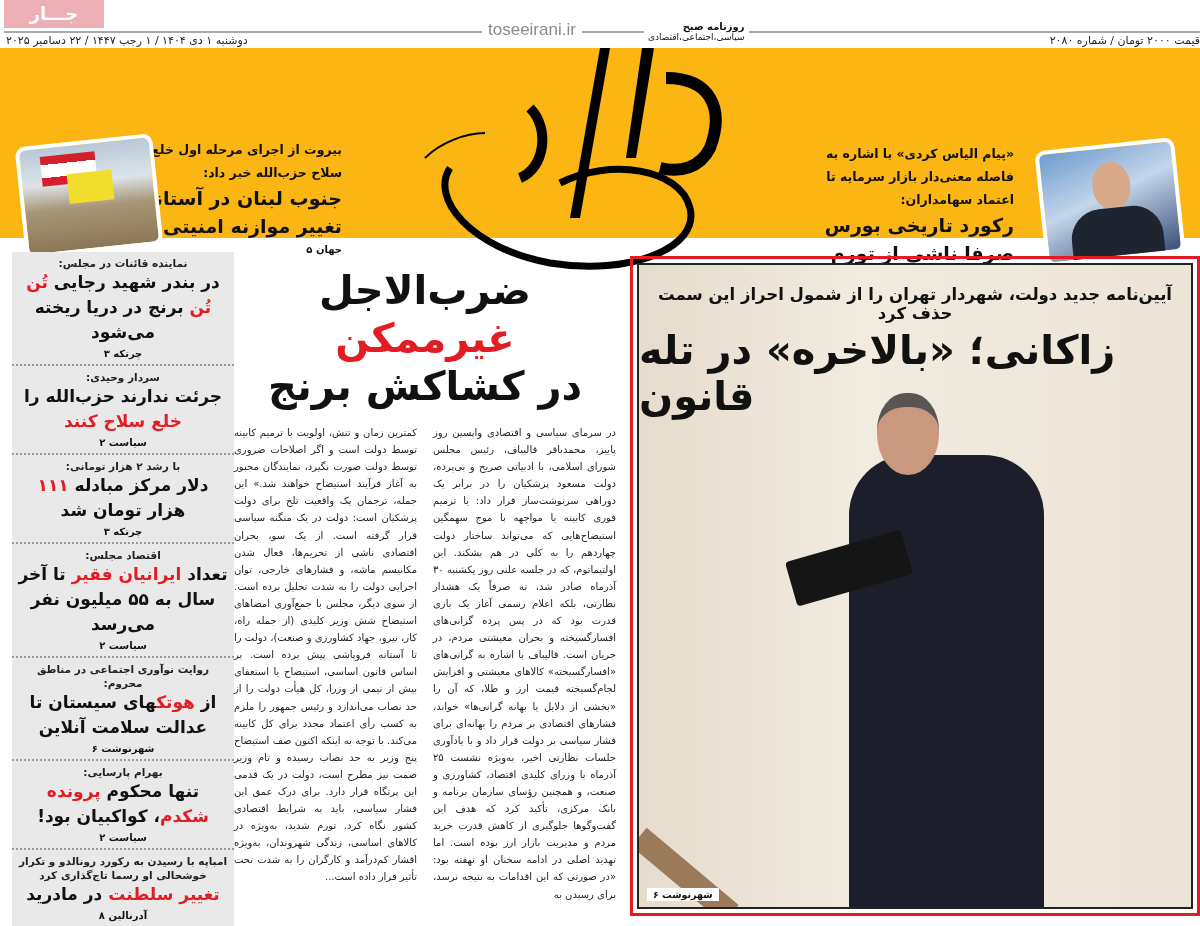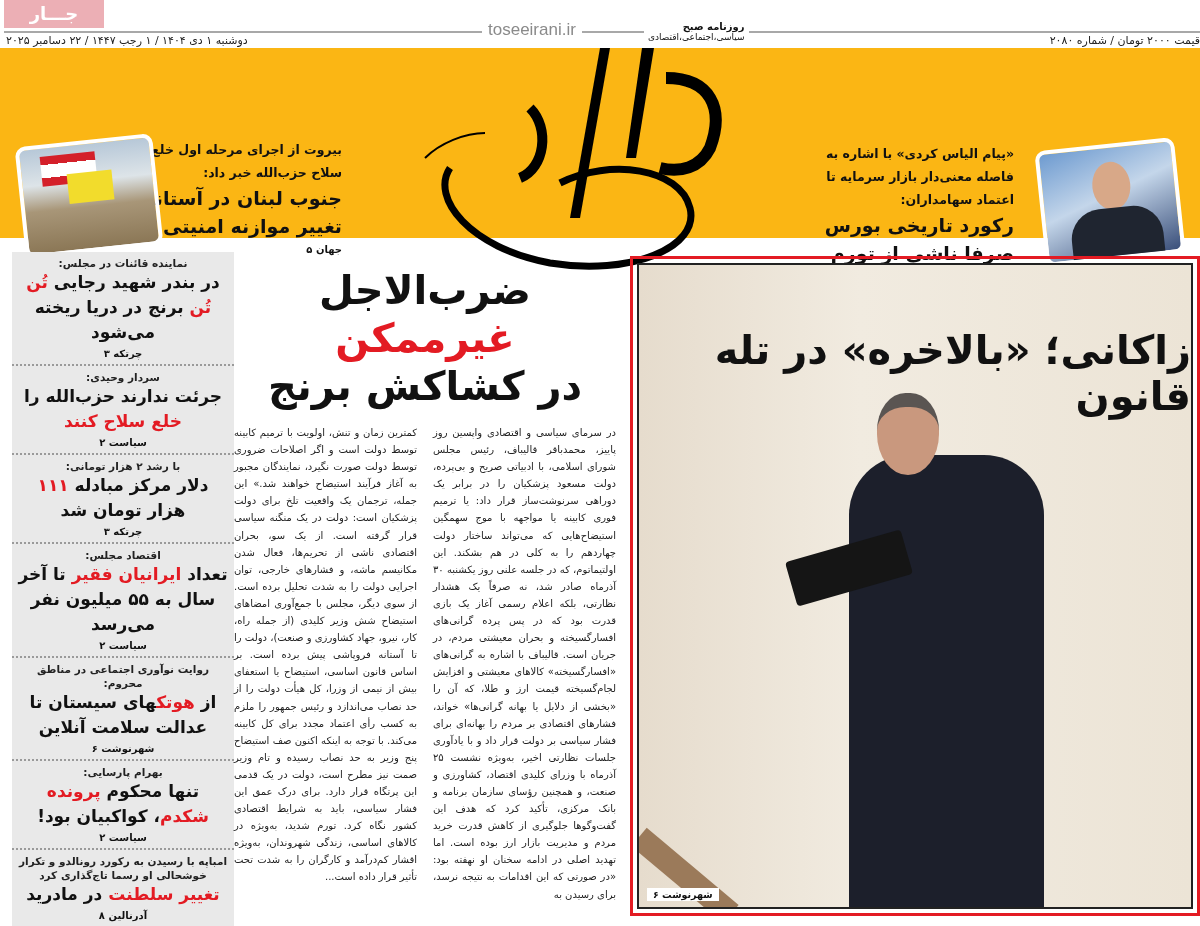--- a/index.html
+++ b/index.html
@@ -39,21 +39,21 @@
 
 #mid-col{position:absolute;left:230px;top:252px;width:390px;height:674px;direction:rtl}
 #mid-kicker{text-align:center;font-size:14.5px;font-weight:bold;color:#444;margin-top:4px}
 #mid-title{text-align:center;font-size:40px;font-weight:bold;line-height:48px;margin-top:14px;letter-spacing:-1px}
 #mid-body{display:flex;gap:16px;margin-top:14px;padding:0 4px}
 .body-col{flex:1;font-size:10px;line-height:17.1px;text-align:justify;color:#222}
 
 #lead{position:absolute;left:630px;top:256px;width:570px;height:660px;border:3px solid #e31b23;padding:4px}
 #lead-photo{position:relative;width:100%;height:100%;border:2px solid #222;background:linear-gradient(90deg,#e6dccd 0%,#f1ebe0 40%,#ece4d6 100%);overflow:hidden}
 #lead-kicker{position:absolute;top:20px;width:100%;text-align:center;font-size:16.5px;font-weight:bold;direction:rtl}
-#lead-title{position:absolute;top:62px;width:100%;text-align:right;font-size:40px;font-weight:bold;direction:rtl;letter-spacing:-1px}
+#lead-title{position:absolute;top:62px;width:100%;text-align:left;font-size:40px;font-weight:bold;direction:rtl;letter-spacing:-1px}
 .suit{position:absolute;left:210px;top:190px;width:195px;height:480px;background:#1c1f2b;border-radius:60px 60px 0 0}
 .head{position:absolute;left:238px;top:128px;width:62px;height:82px;background:#c9987e;border-radius:46% 46% 50% 50%;border-top:14px solid #5a5552}
 .folder{position:absolute;left:150px;top:280px;width:120px;height:46px;background:#151515;transform:rotate(-16deg);border-radius:4px}
 .stair{position:absolute;left:0;top:560px;width:120px;height:24px;background:#9b7a5a;transform:rotate(40deg);transform-origin:left}
 #lead-ref{position:absolute;left:8px;bottom:6px;background:#fff;font-size:9.5px;font-weight:bold;padding:1px 6px;direction:rtl}
 </style>
 </head>
 <body>
 
 <div id="topbar">
@@ -143,16 +143,17 @@
   </div>
 
 </div>
 
 <div id="lead">
   <div id="lead-photo">
     <div class="stair"></div>
     <div class="suit"></div>
     <div class="head"></div>
     <div class="folder"></div>
+    <div id="lead-kicker">آیین‌نامه جدید دولت، شهردار تهران را از شمول احراز این سمت حذف کرد</div>
     <div id="lead-title">زاکانی؛ «بالاخره» در تله قانون</div>
     <div id="lead-ref">شهرنوشت ۶</div>
   </div>
 </div>
 
 </body></html>

